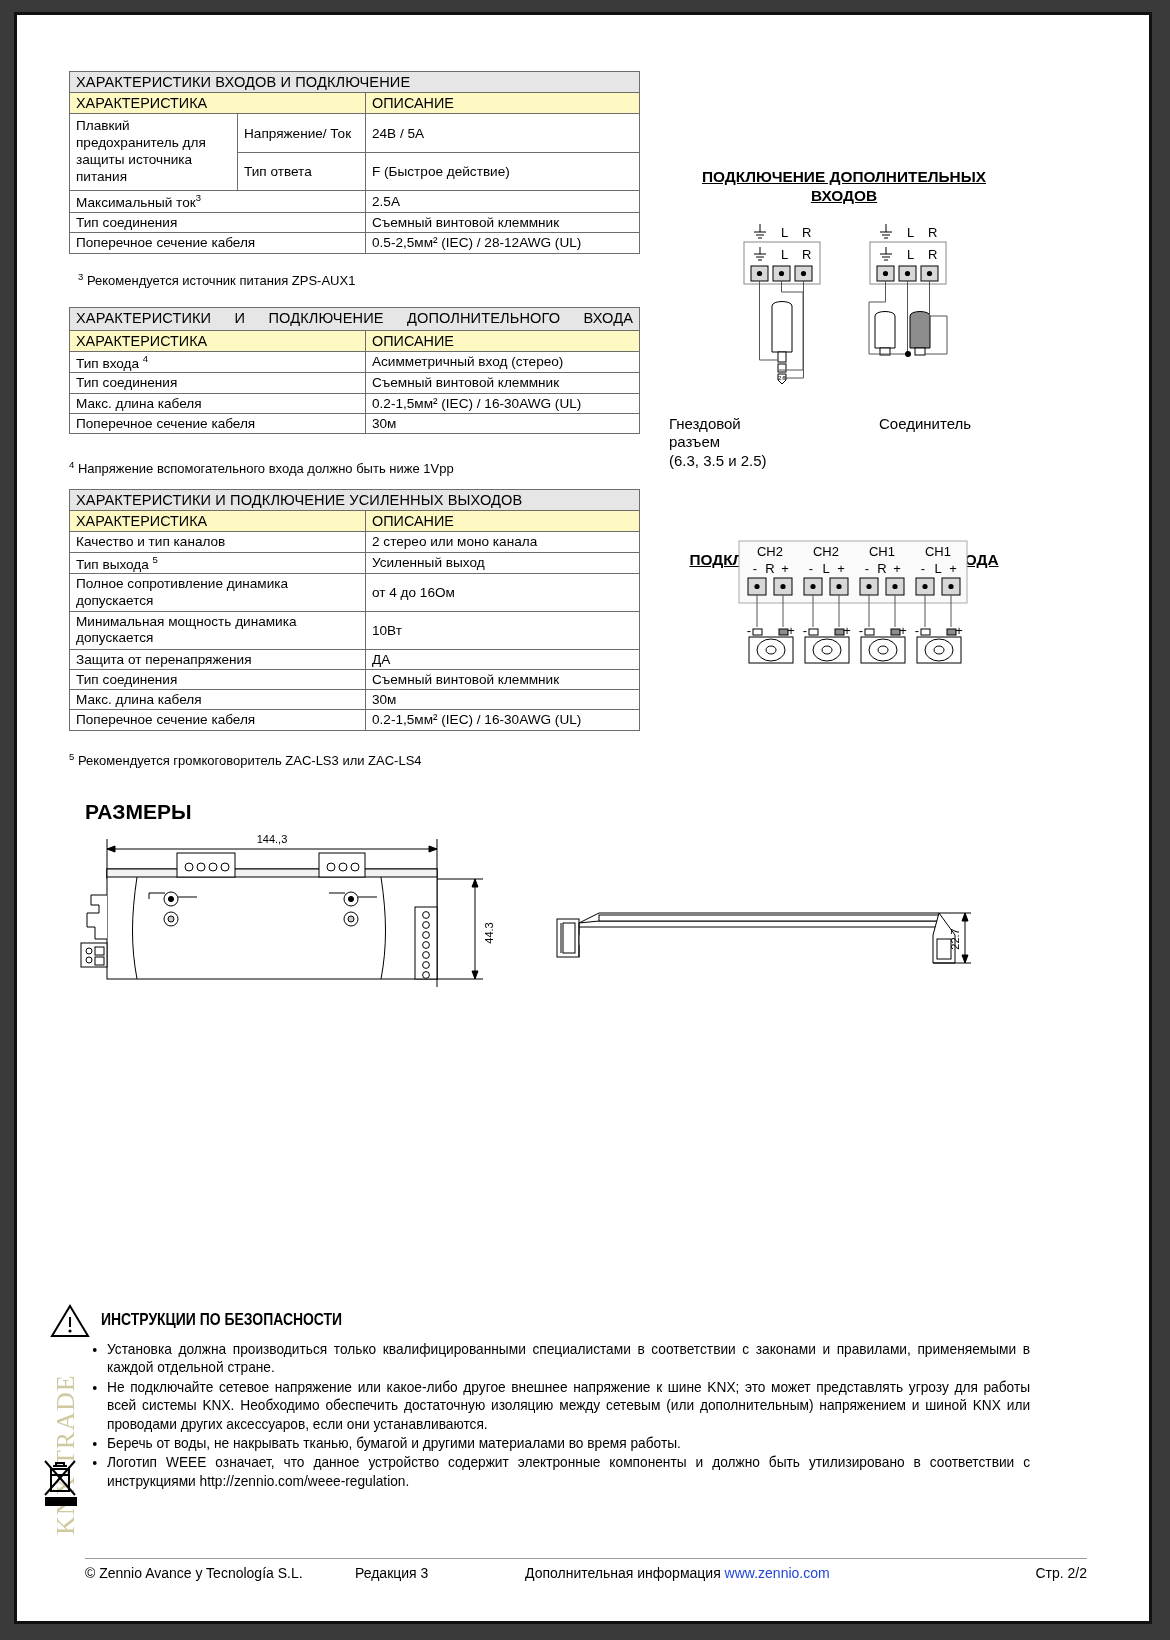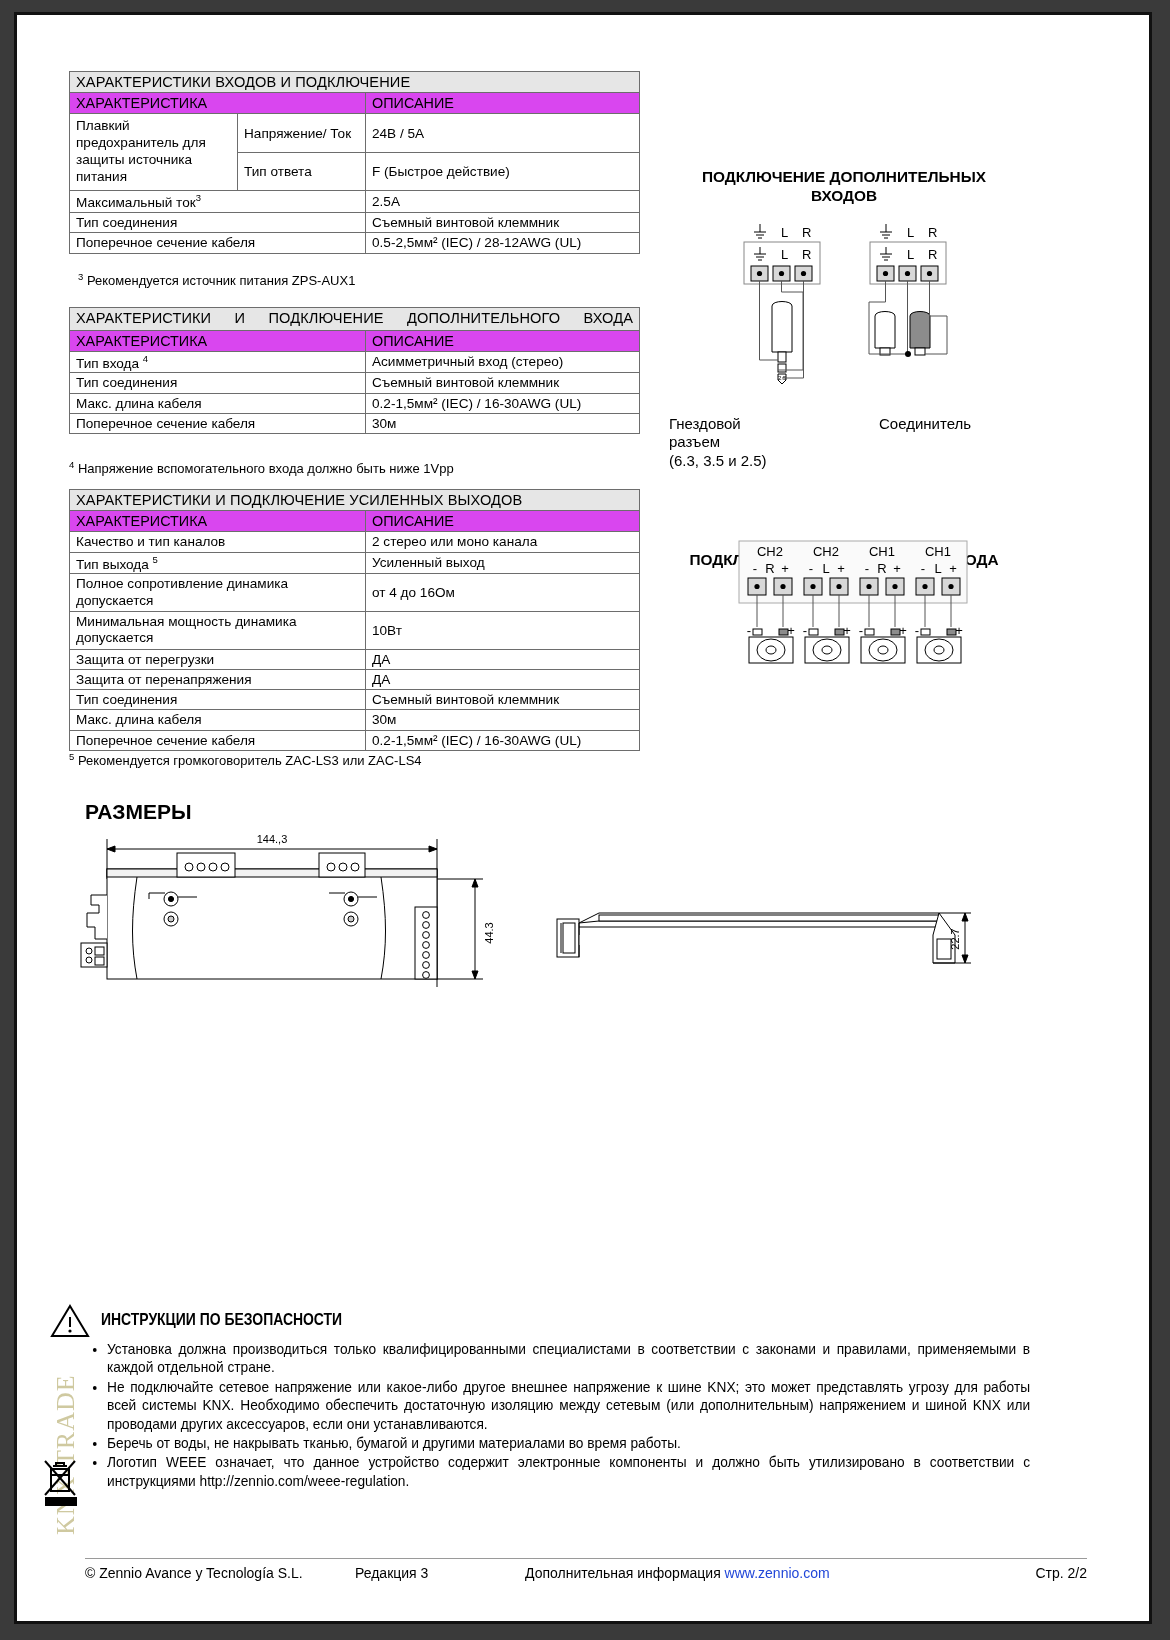--- a/index.html
+++ b/index.html
@@ -46,40 +46,41 @@
     line-height:1.12;
   }
   .ttitle{
     background:#e6e6e6;
     font-weight:bold;
     font-size:14.6px;
     padding:5px 8px;
     letter-spacing:.1px;
   }
   .thead{
-    background:#d946ef;
+    background:#fef9c3;
     font-weight:bold;
     font-size:14.4px;
     padding:4px 8px;
   }
   .just{text-align:justify;text-align-last:justify;}
   .sup{font-size:9.5px;vertical-align:super;}
   .fnote{
     position:absolute;
     font-size:13px;color:#000;
     white-space:nowrap;
   }
   .fnote .sup{font-size:9.5px;}
 
   
   .dhead{
     position:absolute;
     font-weight:bold;font-size:15.4px;
     text-align:center;color:#000;
     line-height:1.25;
+    text-decoration:underline;
   }
   .dlabel{
     position:absolute;
     font-size:15px;color:#000;line-height:1.22;
   }
 
   
   .shead{
     position:absolute;
     font-weight:bold;font-size:21px;color:#000;
@@ -228,24 +229,20 @@
       <td><span>Тип выхода</span> <span class="sup">5</span></td>
       <td>Усиленный выход</td>
     </tr>
     <tr>
       <td class="just" style="line-height:1.2;">Полное сопротивление динамика допускается</td>
       <td>от 4 до 16Ом</td>
     </tr>
     <tr>
       <td class="just" style="line-height:1.2;">Минимальная мощность динамика допускается</td>
       <td>10Вт</td>
-    </tr>
-    <tr>
-      <td>Защита от перегрузки</td>
-      <td>ДА</td>
     </tr>
     <tr>
       <td>Защита от перенапряжения</td>
       <td>ДА</td>
     </tr>
     <tr>
       <td>Тип соединения</td>
       <td>Съемный винтовой клеммник</td>
     </tr>
     <tr>

